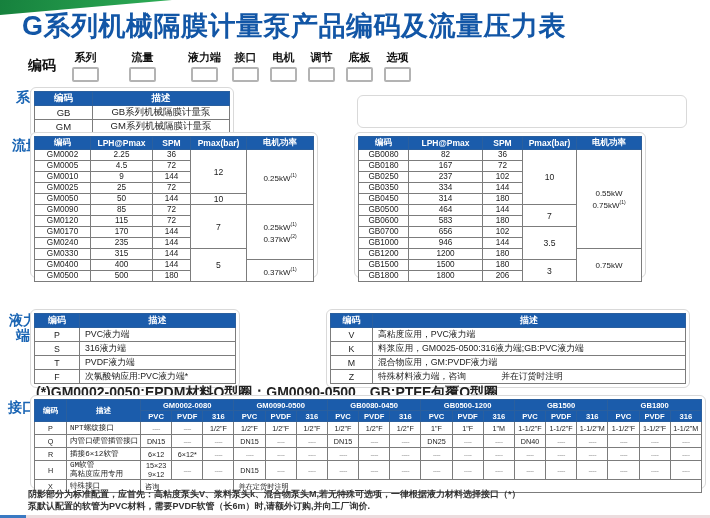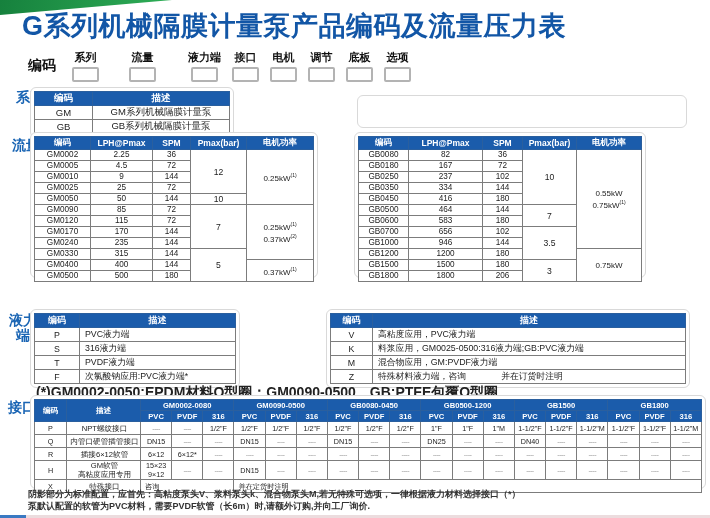--- a/index.html
+++ b/index.html
@@ -40,21 +40,21 @@
   
   .hyd-label{position:absolute;left:8px;top:313px;width:30px;text-align:center;
         font-size:14px;font-weight:800;color:#1a65b4;line-height:15px;}
   .hyd-tbl th{height:12px;font-size:9px;}
   .hyd-tbl td{height:13px;font-size:8.8px;}
   .hyd-tbl td.desc{text-align:left;padding-left:5px;white-space:nowrap;overflow:hidden;}
   .hyd-note{position:absolute;left:36px;top:384px;font-size:14px;font-weight:600;color:#222;white-space:nowrap;}
   
   .if-tbl th{font-size:7.6px;height:10px;}
   .if-tbl td{font-size:7.2px;height:12px;line-height:9px;}
-  .if-tbl td.desc{text-align:center;padding-left:3px;font-size:7.6px;white-space:pre-line;}
+  .if-tbl td.desc{text-align:left;padding-left:3px;font-size:7.6px;white-space:pre-line;font-family:Liberation Mono, monospace;}
   .if-tbl td.val{white-space:pre-line;}
   .if-tbl td.dash{color:#999;letter-spacing:-0.5px;}
   .if-tbl td.lft{text-align:left;padding-left:4px;}
   .footer-notes{position:absolute;left:28px;top:489px;font-size:9px;line-height:11.5px;
         font-weight:600;color:#333;white-space:nowrap;}
   .bottom-strip{position:absolute;left:0;bottom:0;width:710px;height:3px;
         background:linear-gradient(to right,#3a79c2 0 26px,#ecdcde 26px 100%);}
 </style>
 </head>
 <body>
@@ -109,26 +109,26 @@
           <col>
         </colgroup>
       <thead>
           <tr>
         <th>编码</th>
         <th>描述</th>
       </tr>
         </thead>
       <tbody>
           <tr>
+            <td>GB</td>
+            <td>GB系列机械隔膜计量泵</td>
+          </tr>
+          <tr>
             <td>GM</td>
             <td>GM系列机械隔膜计量泵</td>
-          </tr>
-          <tr>
-            <td>GB</td>
-            <td>GB系列机械隔膜计量泵</td>
           </tr>
         </tbody>
     </table>
   </div>
   <div class="panel" style="left:357px;top:95px;width:330px;height:33px;"></div>
 
   <div class="sec-label" style="left:12px;top:137px">流量</div>
   <div class="panel" style="left:30px;top:132px;width:288px;height:146px;">
     <table class="tbl flow-tbl">
       <colgroup>
@@ -264,21 +264,21 @@
             <td>237</td>
             <td>102</td>
           </tr>
           <tr>
             <td>GB0350</td>
             <td>334</td>
             <td>144</td>
           </tr>
           <tr>
             <td>GB0450</td>
-            <td>416</td>
+            <td>314</td>
             <td>180</td>
           </tr>
           <tr>
             <td>GB0500</td>
             <td>464</td>
             <td>144</td>
             <td class="pmax-cell" rowspan="2">7</td>
           </tr>
           <tr>
             <td>GB0600</td>

